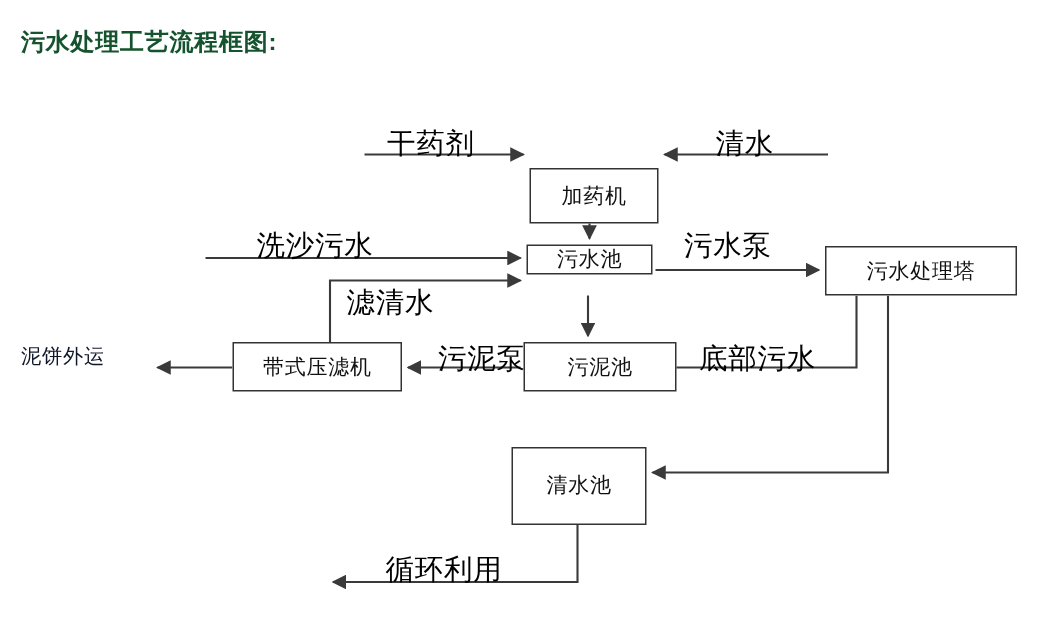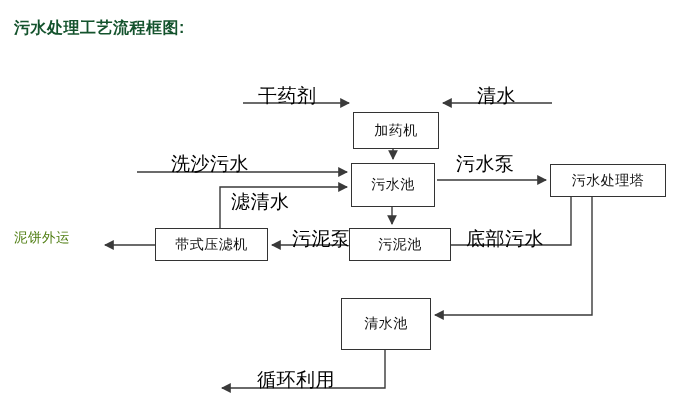--- a/index.html
+++ b/index.html
@@ -54,21 +54,21 @@
     position: absolute;
     font-size: 19px;
     color: #000000;
     white-space: nowrap;
     letter-spacing: 0.5px;
     background: transparent;
   }
   .terminal-label {
     position: absolute;
     font-size: 13.5px;
-    color: #4d7c0f;
+    color: #0f172a;
     white-space: nowrap;
     letter-spacing: 0.5px;
   }
 </style>
 </head>
 <body>
 
 <div id="diagram-root">
 
   <div class="page-title">污水处理工艺流程框图:</div>
@@ -105,25 +105,25 @@
       <path d="M 592 197 L 592 315 L 435 315" marker-end="url(#arrow-right)"></path>
 
       <path d="M 385 332 L 385 388 L 222 388" marker-end="url(#arrow-right)"></path>
     </g>
   </svg>
 
   <div class="node-box" style="left:353px; top:84px; width:86px; height:37px;margin-top:28px;">
     <span>加药机</span>
   </div>
 
-  <div class="node-box" style="left:351px; top:163px; width:84px; height:44px;">
+  <div class="node-box" style="left:351px; top:163px; width:84px; height:20px;">
     <span>污水池</span>
   </div>
 
-  <div class="node-box" style="left:550px; top:164px; width:116px; height:33px;">
+  <div class="node-box" style="left:550px; top:164px; width:128px; height:33px;">
     <span>污水处理塔</span>
   </div>
 
   <div class="node-box" style="left:155px; top:228px; width:113px; height:33px;align-items:center;">
     <span>带式压滤机</span>
   </div>
 
   <div class="node-box" style="left:349px; top:228px; width:102px; height:33px;">
     <span>污泥池</span>
   </div>

